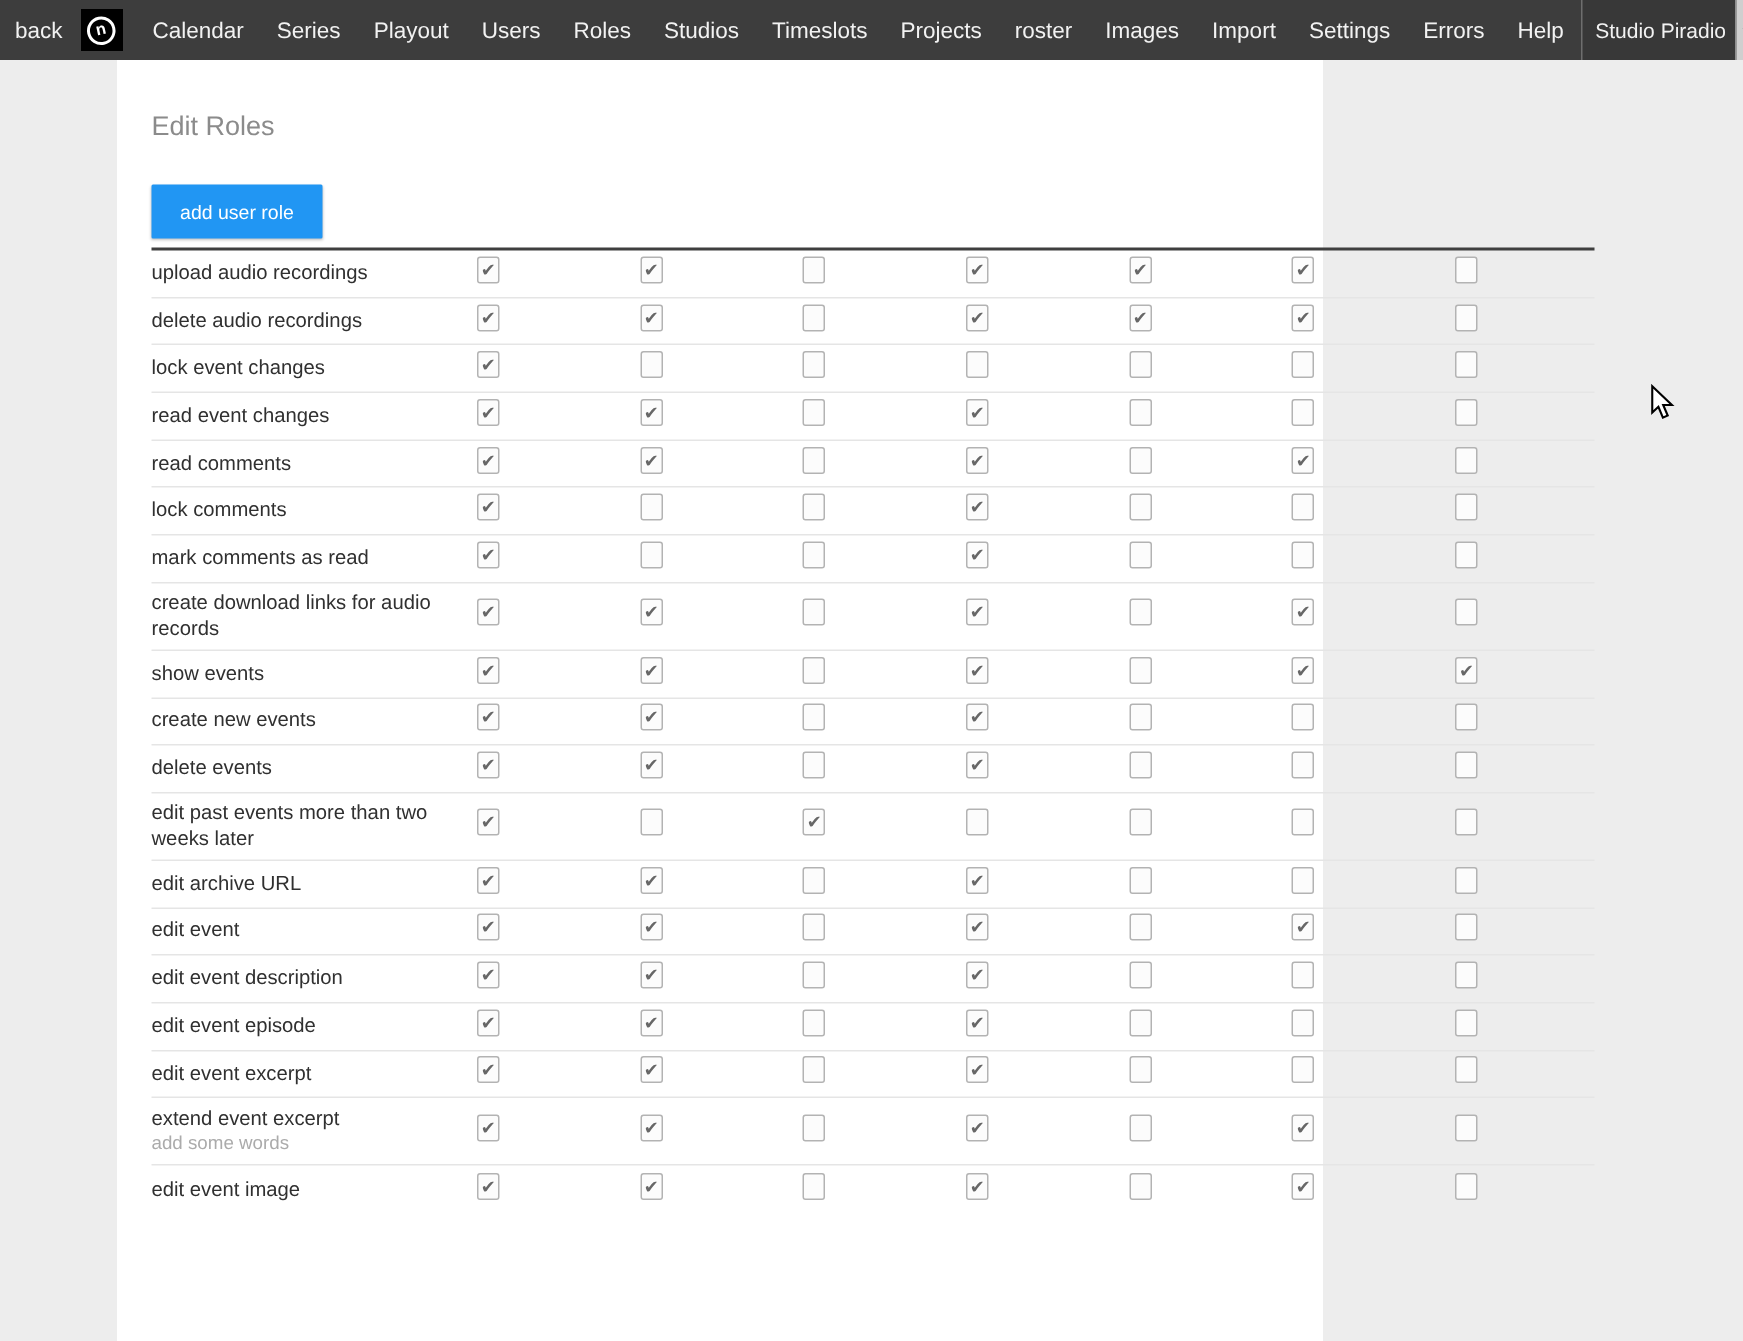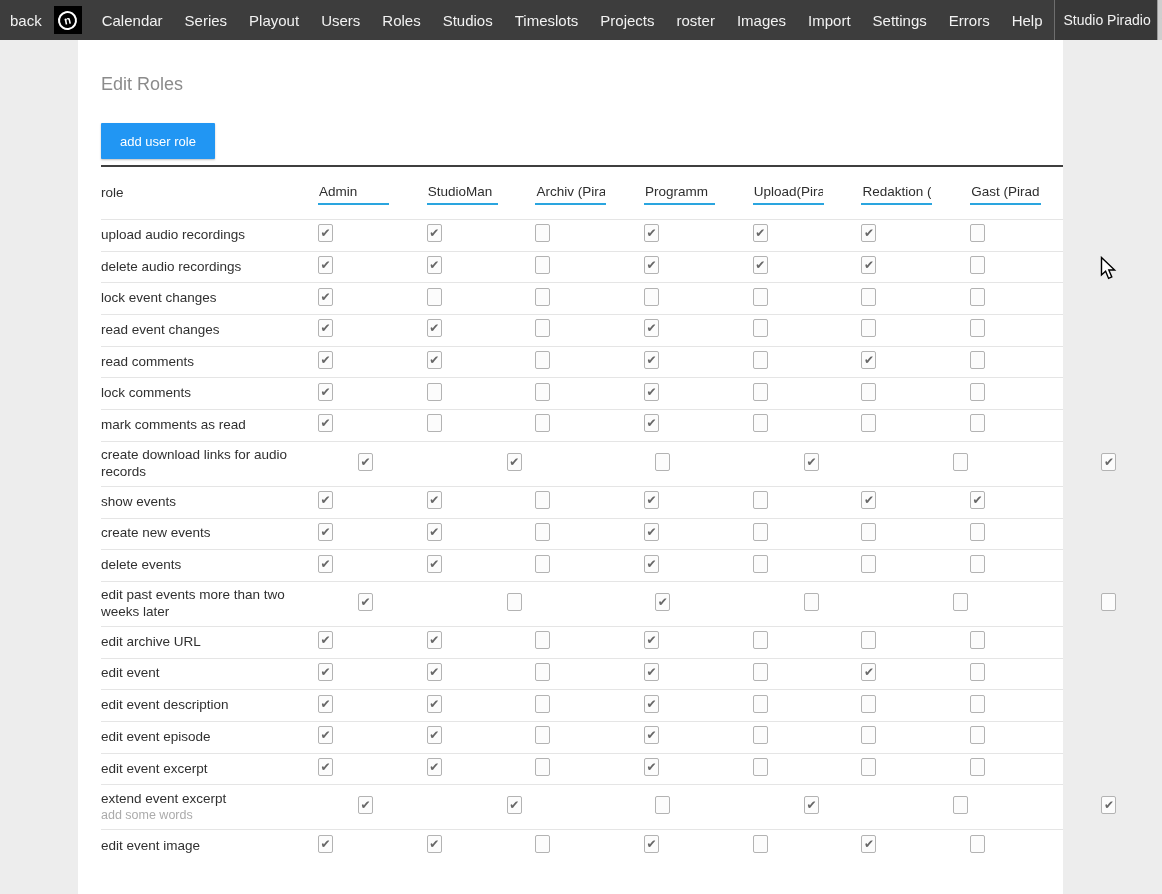--- a/index.html
+++ b/index.html
@@ -60,21 +60,21 @@
     display: flex; align-items: center; justify-content: center;
     color: #3a3a3a;
     font-size: 8px;
     border-left: 1px solid #9a9a9a;
   }
 
   
   .content-card {
     position: absolute;
     left: 78px; top: 40px;
-    width: 985px; height: 854px;
+    width: 804px; height: 854px;
     background: #fff;
   }
   .page-title {
     margin: 34px 0 0 23px;
     font-size: 18px;
     color: #8b8b8b;
     font-weight: normal;
   }
   .add-role-btn {
     display: block;
@@ -98,21 +98,21 @@
   }
   .t-row {
     display: grid;
     grid-template-columns: 217px repeat(6, 108.7px) auto;
     border-bottom: 1px solid #e5e5e5;
     align-items: center;
   }
   .t-row.header-row { height: 53px; }
   .t-row.level-row  { height: 47px; }
   .t-row.perm-row   { min-height: 31.7px; }
-  .t-row.perm-row.tall { min-height: 45px; gap: 40px; }
+  .t-row.perm-row.tall { min-height: 45px; }
   .t-row.perm-row.cut { border-bottom: none; }
 
   .row-label {
     font-size: 13.5px;
     color: #303030;
     padding-right: 24px;
     line-height: 1.25;
   }
   .row-sublabel {
     font-size: 12.5px;
@@ -190,30 +190,20 @@
     <span class="sel-arrow-strip">▼</span>
   </span>
 
 </div>
 
 <div class="content-card">
   <h1 class="page-title">Edit Roles</h1>
   <button class="add-role-btn">add user role</button>
 
   <div class="roles-table">
-    <div class="t-row header-row">
-      <span class="row-label">role</span>
-    <span class="cell-input"><input type="text" value="Admin" style=""></span>
-        <span class="cell-input"><input type="text" value="StudioMan" style=""></span>
-        <span class="cell-input"><input type="text" value="Archiv (Pira" style=""></span>
-        <span class="cell-input"><input type="text" value="Programm" style=""></span>
-        <span class="cell-input"><input type="text" value="Upload(Pira" style=""></span>
-        <span class="cell-input"><input type="text" value="Redaktion (" style=""></span>
-        <span class="cell-input"><input type="text" value="Gast (Pirad" style=""></span>
-      </div>
     <div id="perm-rows">
         <div class="perm-row t-row">
           <span class="row-label"><span>upload audio recordings</span></span>
           <span><span class="cb checked"><span class="tick">✔</span></span></span>
           <span><span class="cb checked"><span class="tick">✔</span></span></span>
           <span><span class="cb"></span></span>
           <span><span class="cb checked"><span class="tick">✔</span></span></span>
           <span><span class="cb checked"><span class="tick">✔</span></span></span>
           <span><span class="cb checked"><span class="tick">✔</span></span></span>
           <span><span class="cb"></span></span>

